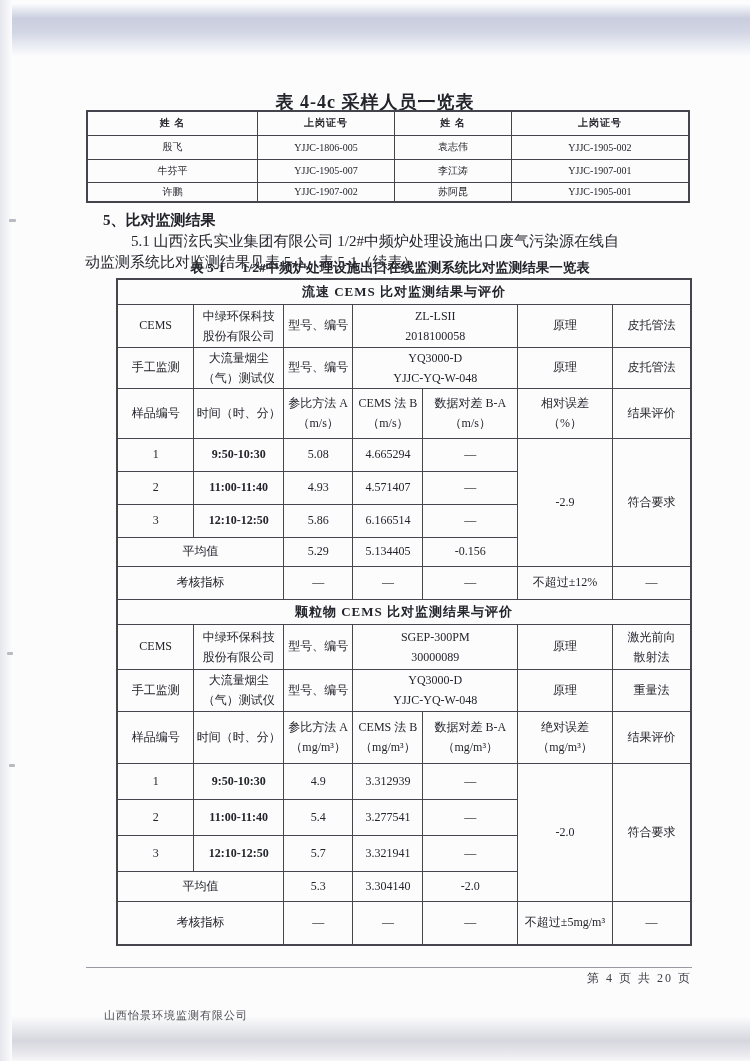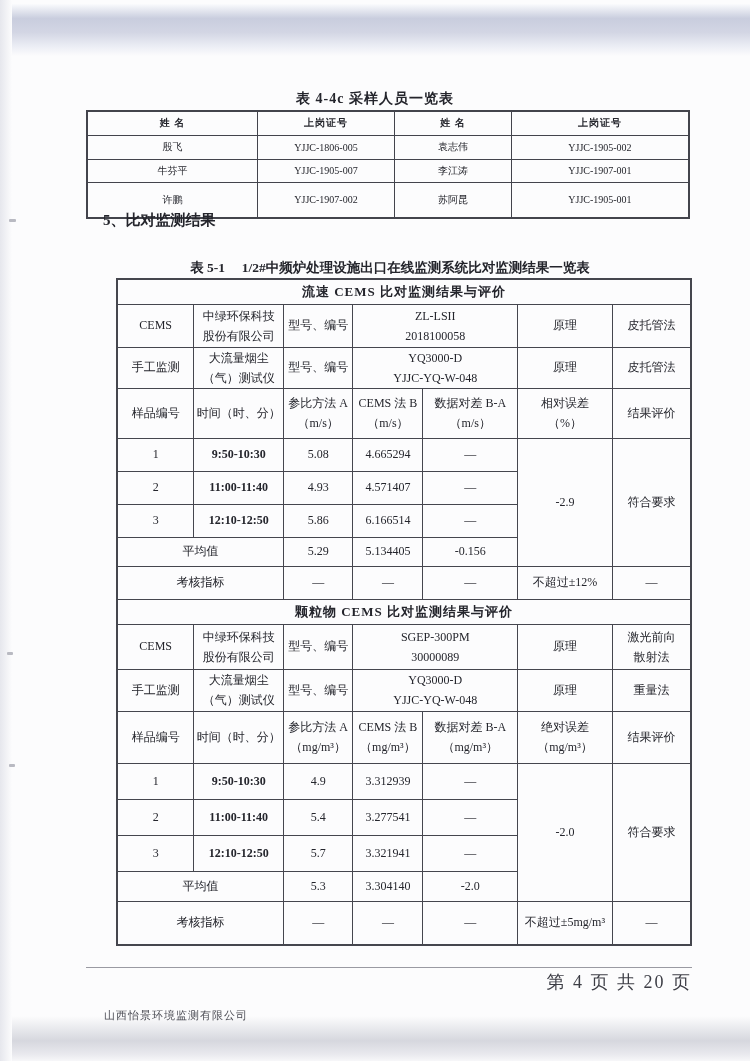--- a/index.html
+++ b/index.html
@@ -11,21 +11,21 @@
   
   .top-shade { position:absolute; left:0; top:4px; width:750px; height:52px;
     background:linear-gradient(to bottom,#fafbfd 0%,#c9cdde 28%,#d3d6e4 55%,#eceef5 82%,#fcfcfd 100%); }
   .bottom-shade { position:absolute; left:0; top:1016px; width:750px; height:45px;
     background:linear-gradient(to bottom,#fcfcfd 0%,#d6d7de 55%,#e9e9ee 85%,#f7f7f9 100%); }
   .left-shade { position:absolute; left:0; top:0; width:12px; height:1061px;
     background:linear-gradient(to right,#e6e7ed,#fcfcfd); }
   .speck { position:absolute; background:#b9bac2; border-radius:1px; }
 
   .doc-title { position:absolute; left:0; width:750px; text-align:center;
-    font-weight:bold; font-size:14px; letter-spacing:1px; }
+    font-weight:bold; font-size:18px; letter-spacing:1px; }
 
   table { border-collapse:collapse; table-layout:fixed; }
 
   
   .t44c { position:absolute; left:86px; top:110px; width:604px; border:2px solid #43444c; }
   .t44c td { border:1px solid #43444c; text-align:center; vertical-align:middle;
     font-size:10px; padding:0 2px; overflow:hidden; }
   .t44c .hd { font-weight:bold; letter-spacing:1px; }
 
   .h5 { position:absolute; left:103px; top:211px; font-size:15px; font-weight:bold; }
@@ -36,21 +36,21 @@
   
   .t51 { position:absolute; left:116px; top:278px; width:576px; border:2px solid #45464e; }
   .t51 td { border:1px solid #45464e; text-align:center; vertical-align:middle;
     font-size:12px; padding:0 2px; overflow:hidden; }
   .t51 .sec-title { font-weight:bold; font-size:13px; letter-spacing:1px; }
   .pre { white-space:pre-line; line-height:20px; }
   .bold { font-weight:bold; }
 
   .footer-line { position:absolute; left:86px; top:967px; width:606px; height:1px; background:#9a9aa2; }
   .footer-left { position:absolute; left:104px; top:972px; font-size:11px; color:#4c4d55; letter-spacing:1px;margin-top:36px; }
-  .footer-right { position:absolute; right:58px; top:970px; font-size:18px; color:#3c3d45; letter-spacing:2px; }
+  .footer-right { position:absolute; right:58px; top:970px; font-size:12px; color:#3c3d45; letter-spacing:2px; }
 </style>
 </head>
 <body>
 
 <div class="page">
   <div class="top-shade"></div>
   <div class="bottom-shade"></div>
   <div class="left-shade"></div>
   <div class="speck" style="left:9px;top:219px;width:7px;height:3px;"></div>
   <div class="speck" style="left:7px;top:652px;width:6px;height:3px;"></div>
@@ -77,30 +77,34 @@
       <td>YJJC-1806-005</td>
       <td>袁志伟</td>
       <td>YJJC-1905-002</td>
     </tr>
     <tr style="height:23px;">
       <td>牛芬平</td>
       <td>YJJC-1905-007</td>
       <td>李江涛</td>
       <td>YJJC-1907-001</td>
     </tr>
-    <tr style="height:36px;">
+    <tr style="height:20px;">
       <td>许鹏</td>
       <td>YJJC-1907-002</td>
       <td>苏阿昆</td>
       <td>YJJC-1905-001</td>
     </tr>
   </tbody>
     </table>
 
   <div class="h5">5、比对监测结果</div>
+  <div class="para">
+    <div style="text-indent:46px;">5.1 山西泫氏实业集团有限公司 1/2#中频炉处理设施出口废气污染源在线自</div>
+    <div>动监测系统比对监测结果见表 5-1、表 5-1（续表）。</div>
+  </div>
   <div class="t51-caption">表 5-1　 1/2#中频炉处理设施出口在线监测系统比对监测结果一览表</div>
 
   <table class="t51">
     <colgroup>
       <col style="width:13.4%">
         <col style="width:15.6%">
         <col style="width:12.1%">
       <col style="width:12.2%">
         <col style="width:16.5%">
         <col style="width:16.5%">

